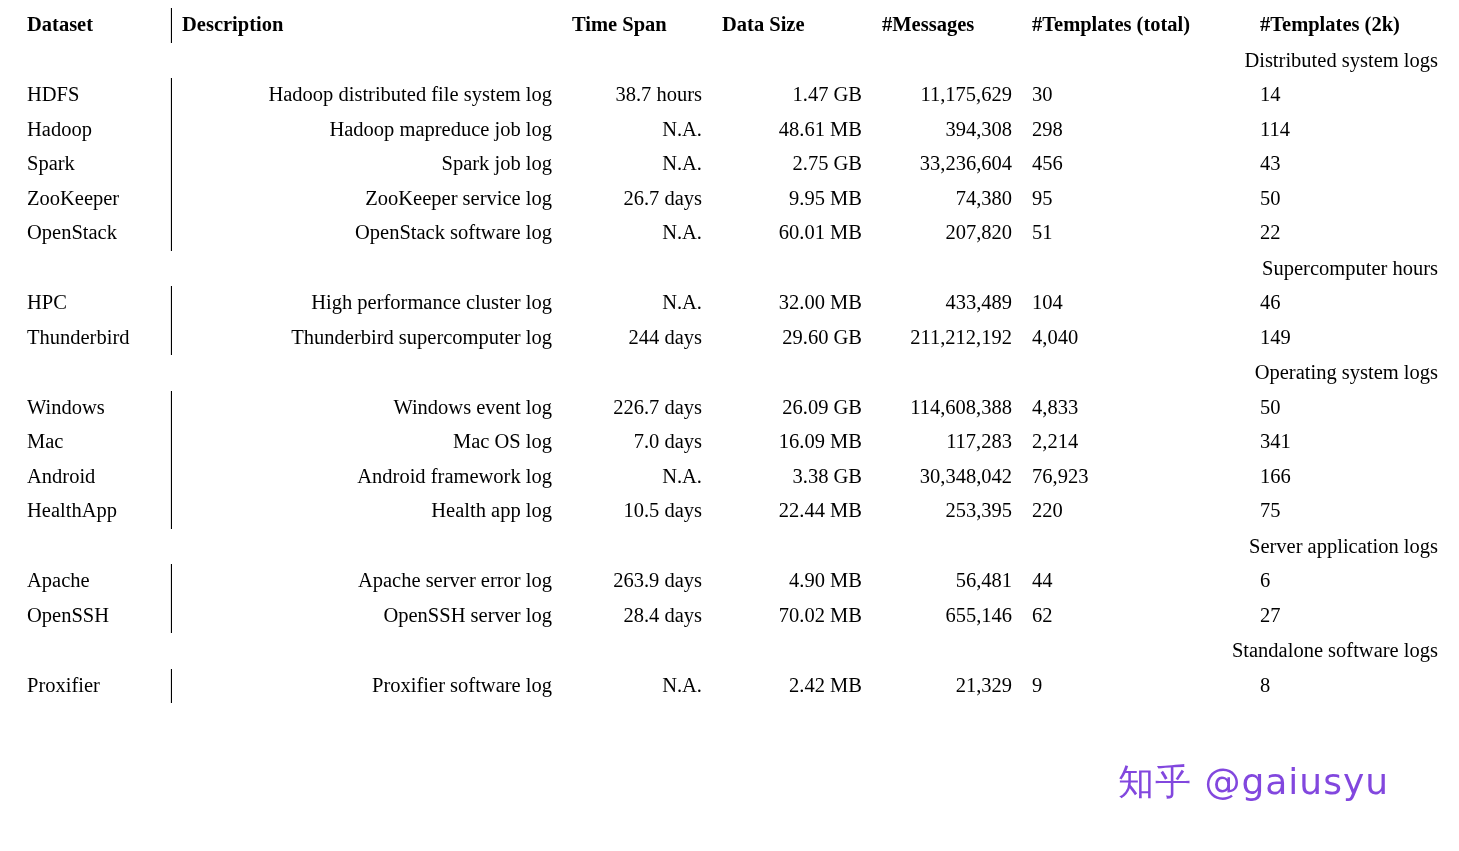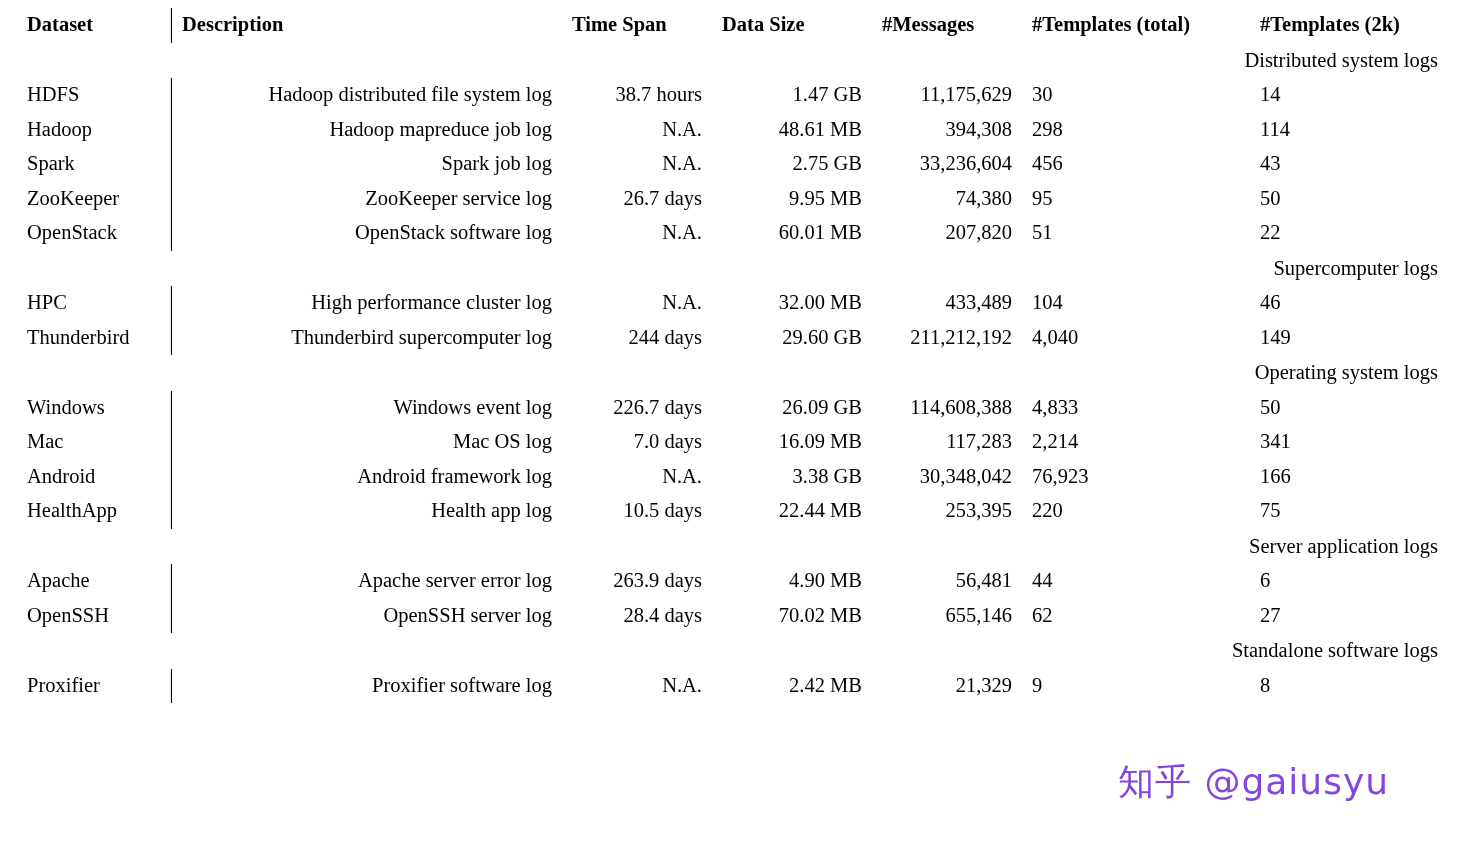--- a/index.html
+++ b/index.html
@@ -267,21 +267,21 @@
             </td>
             <td class="rule-bottom vr">
               <div class="cell ta-c">51</div>
             </td>
             <td class="rule-bottom frame-r">
               <div class="cell ta-c">22</div>
             </td>
           </tr>
           <tr class="section">
             <td colspan="7" class="frame-l frame-r rule-bottom">
-              <div class="cell ta-c">Supercomputer logs</div>
+              <div class="cell ta-c">Supercomputer hours</div>
             </td>
           </tr>
           <tr class="datarow">
             <td class="rule-thin-bottom frame-l vdouble-r">
               <div class="cell ta-c">HPC</div>
             </td>
             <td class="rule-thin-bottom vr">
               <div class="cell ta-l">High performance cluster log</div>
             </td>
             <td class="rule-thin-bottom vr">

